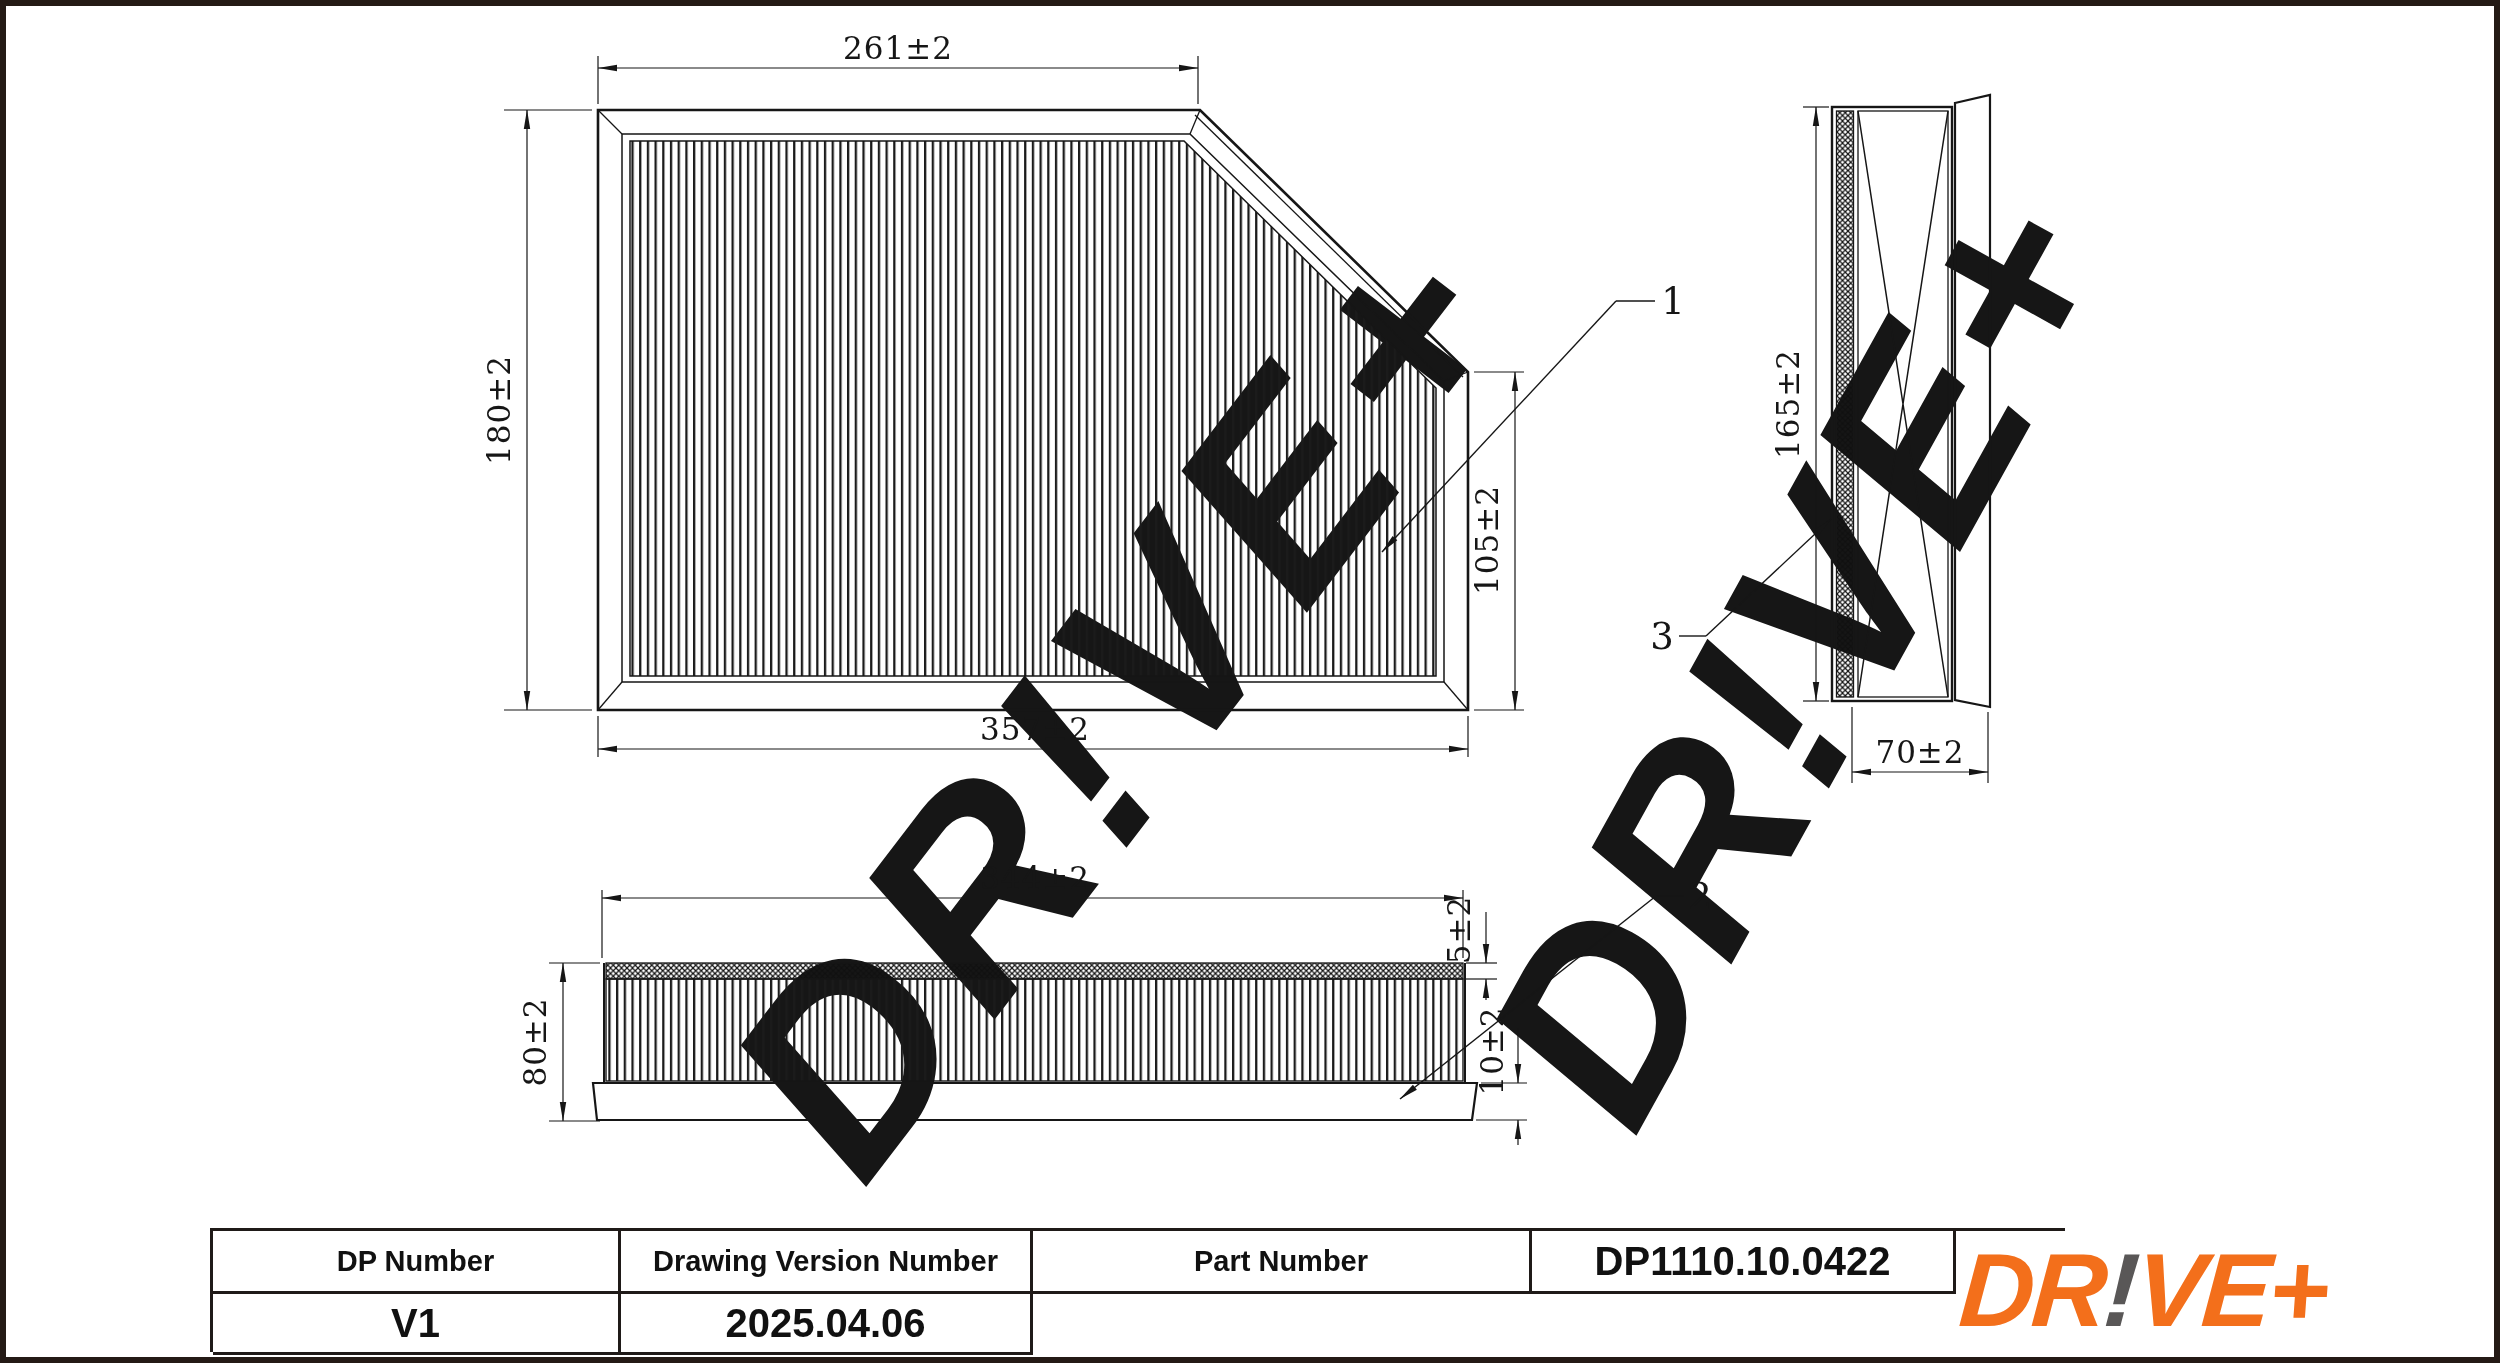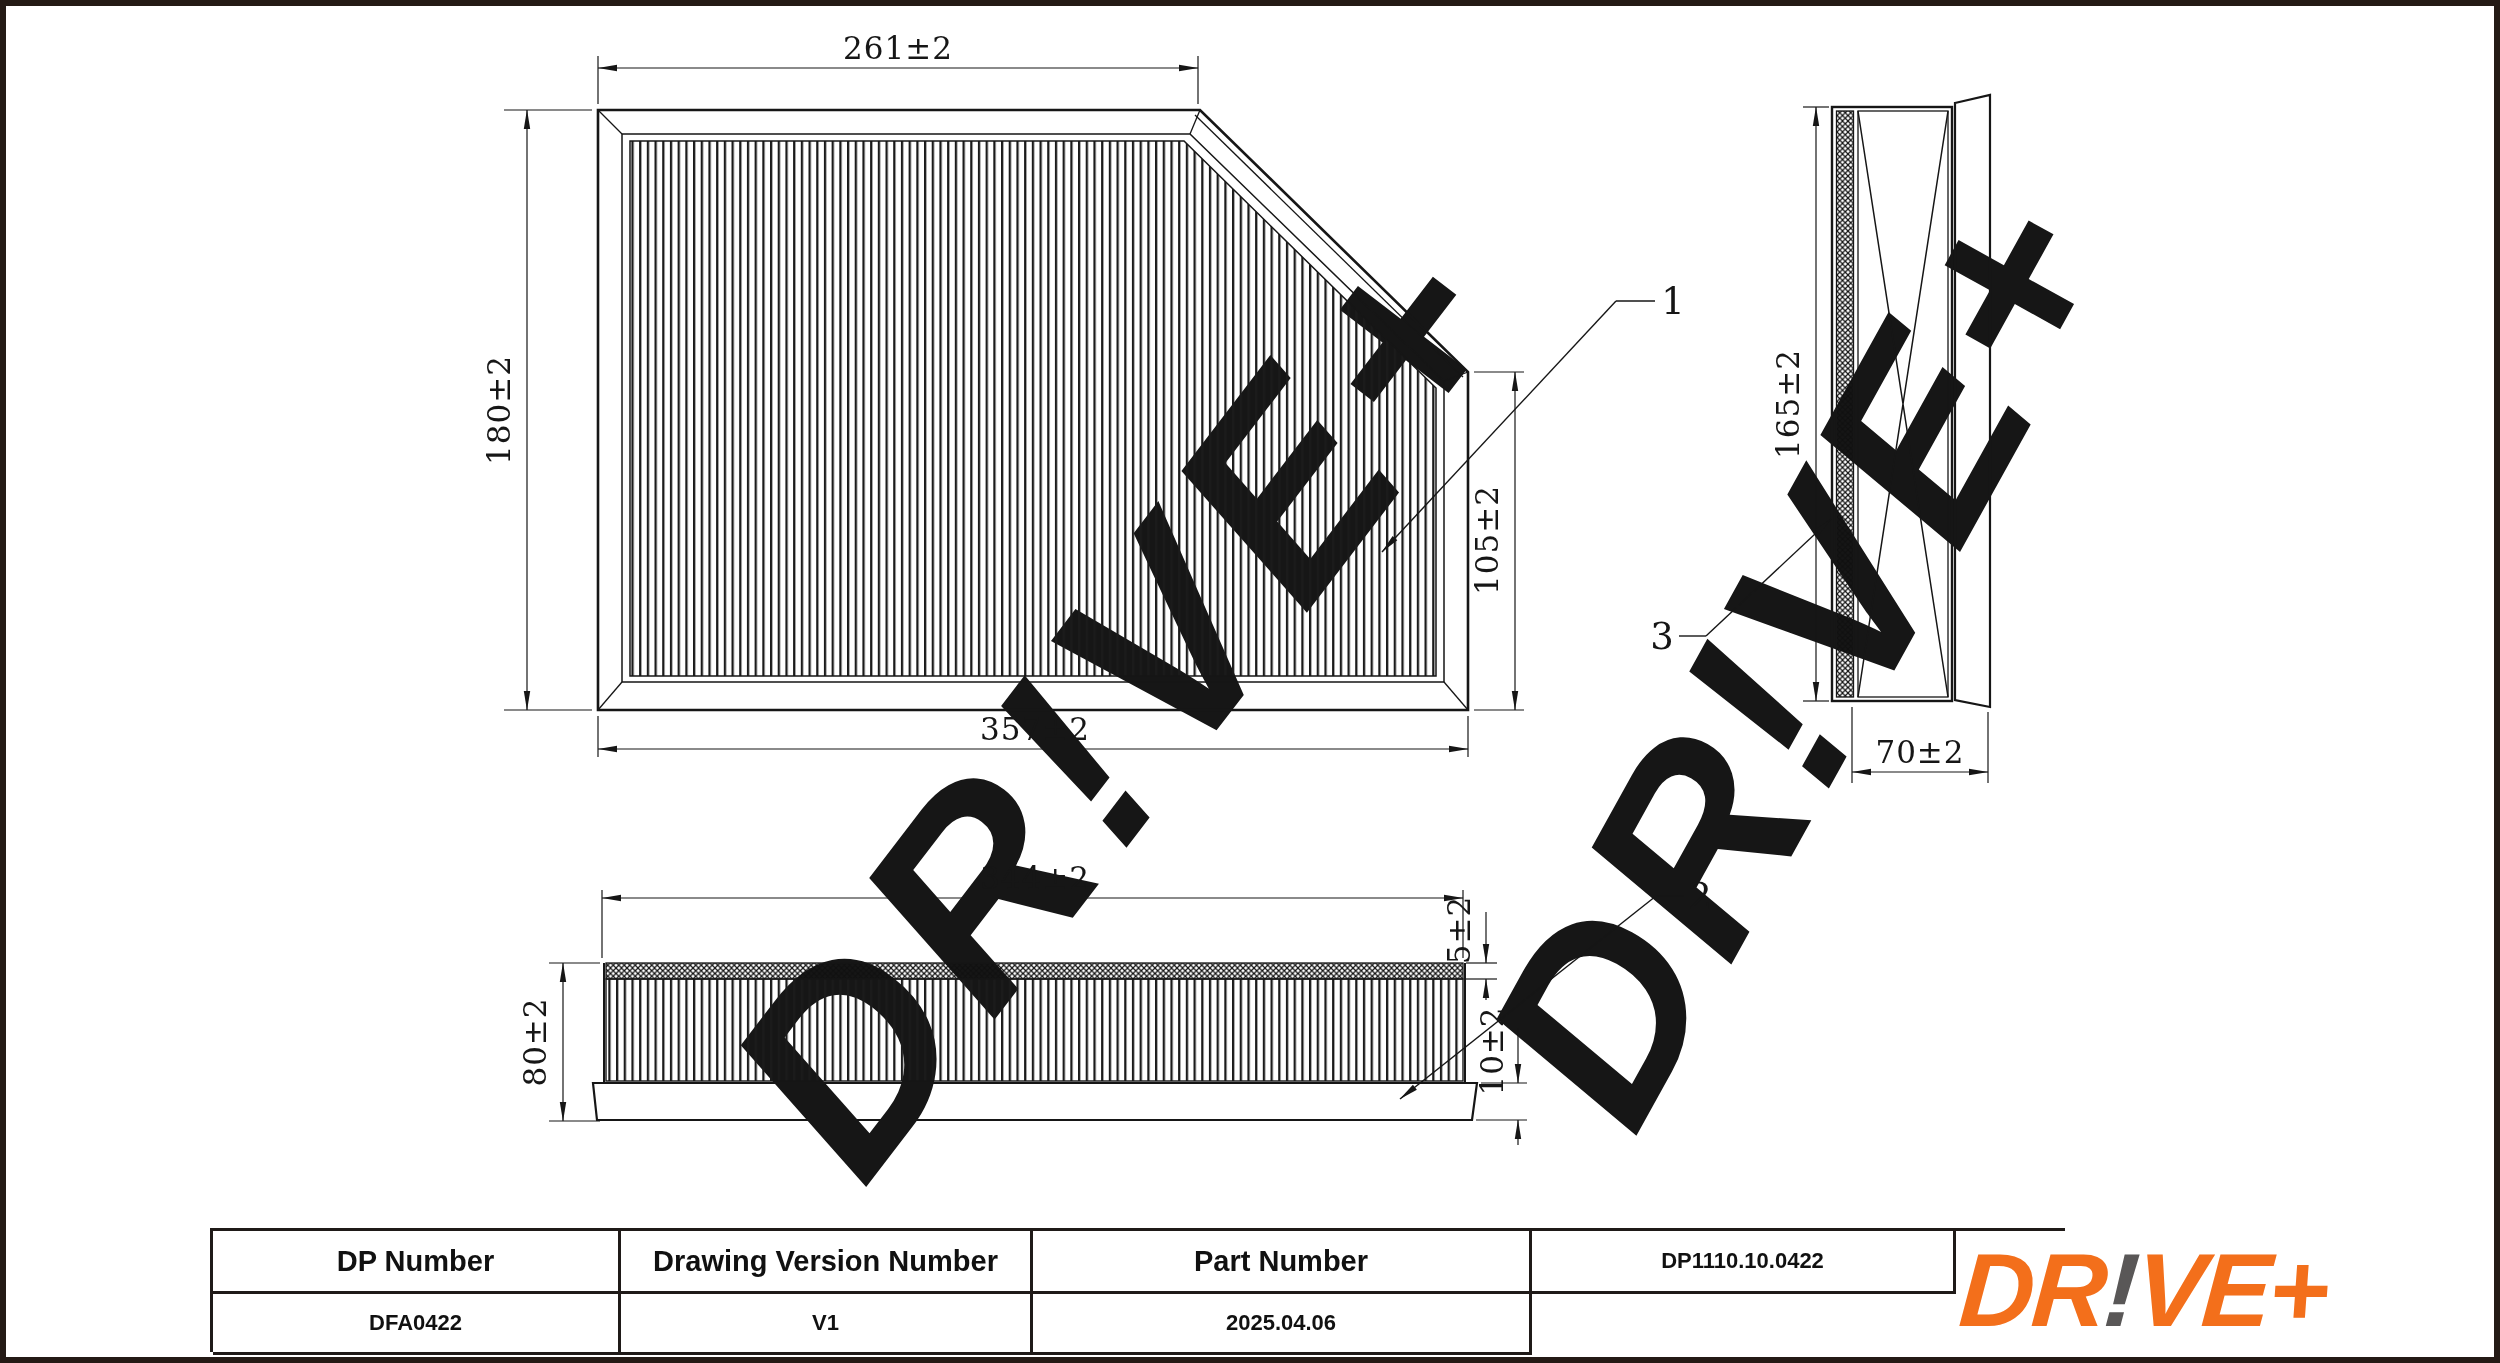--- a/index.html
+++ b/index.html
@@ -10,21 +10,21 @@
   svg .callout{font-size:37px;}
   svg .wm{font-family:"Liberation Sans",sans-serif;font-weight:bold;font-style:italic;}
   
   .tblock{position:absolute;left:210px;top:1228px;width:1855px;height:124px;
           display:grid;grid-template-columns:408px 412px 499px 424px;grid-template-rows:63px 61px;
           border-left:3px solid #1f1a18;border-top:3px solid #1f1a18;box-sizing:border-box;background:transparent;}
   .tblock .cell{border-right:3px solid #1f1a18;border-bottom:3px solid #1f1a18;
           display:flex;align-items:center;justify-content:center;box-sizing:border-box;
           font-weight:bold;color:#111;background:#fff;}
   .tblock .hcell{font-size:29px;}
-  .tblock .vcell{font-size:22px;}
+  .tblock .vcell{font-size:40px;}
   
   .logo{position:absolute;left:1960px;top:1246px;height:92px;line-height:88px;
         font-weight:bold;font-style:italic;font-size:104px;letter-spacing:-3px;
         transform:skewX(-4deg);white-space:nowrap;}
   .logo .orange{color:#F36F1B;}
   .logo .gray{color:#595757;}
 </style>
 </head>
 <body>
 
@@ -169,21 +169,20 @@
       <text class="callout" x="1700" y="909" text-anchor="middle" stroke="none">2</text>
     </g>
   </svg>
 
   
   <div class="tblock">
     <div class="cell hcell">DP Number</div>
     <div class="cell hcell">Drawing Version Number</div>
     <div class="cell hcell">Part Number</div>
     <div class="cell vcell">DP1110.10.0422</div>
-    <div class="cell vcell">DFA0422</div>
     <div class="cell vcell">V1</div>
     <div class="cell vcell">2025.04.06</div>
   </div>
 
   
   <div class="logo">
     <span class="orange">DR</span><span class="gray">!</span><span class="orange">VE</span><span class="orange">+</span>
   </div>
 
 </div>

